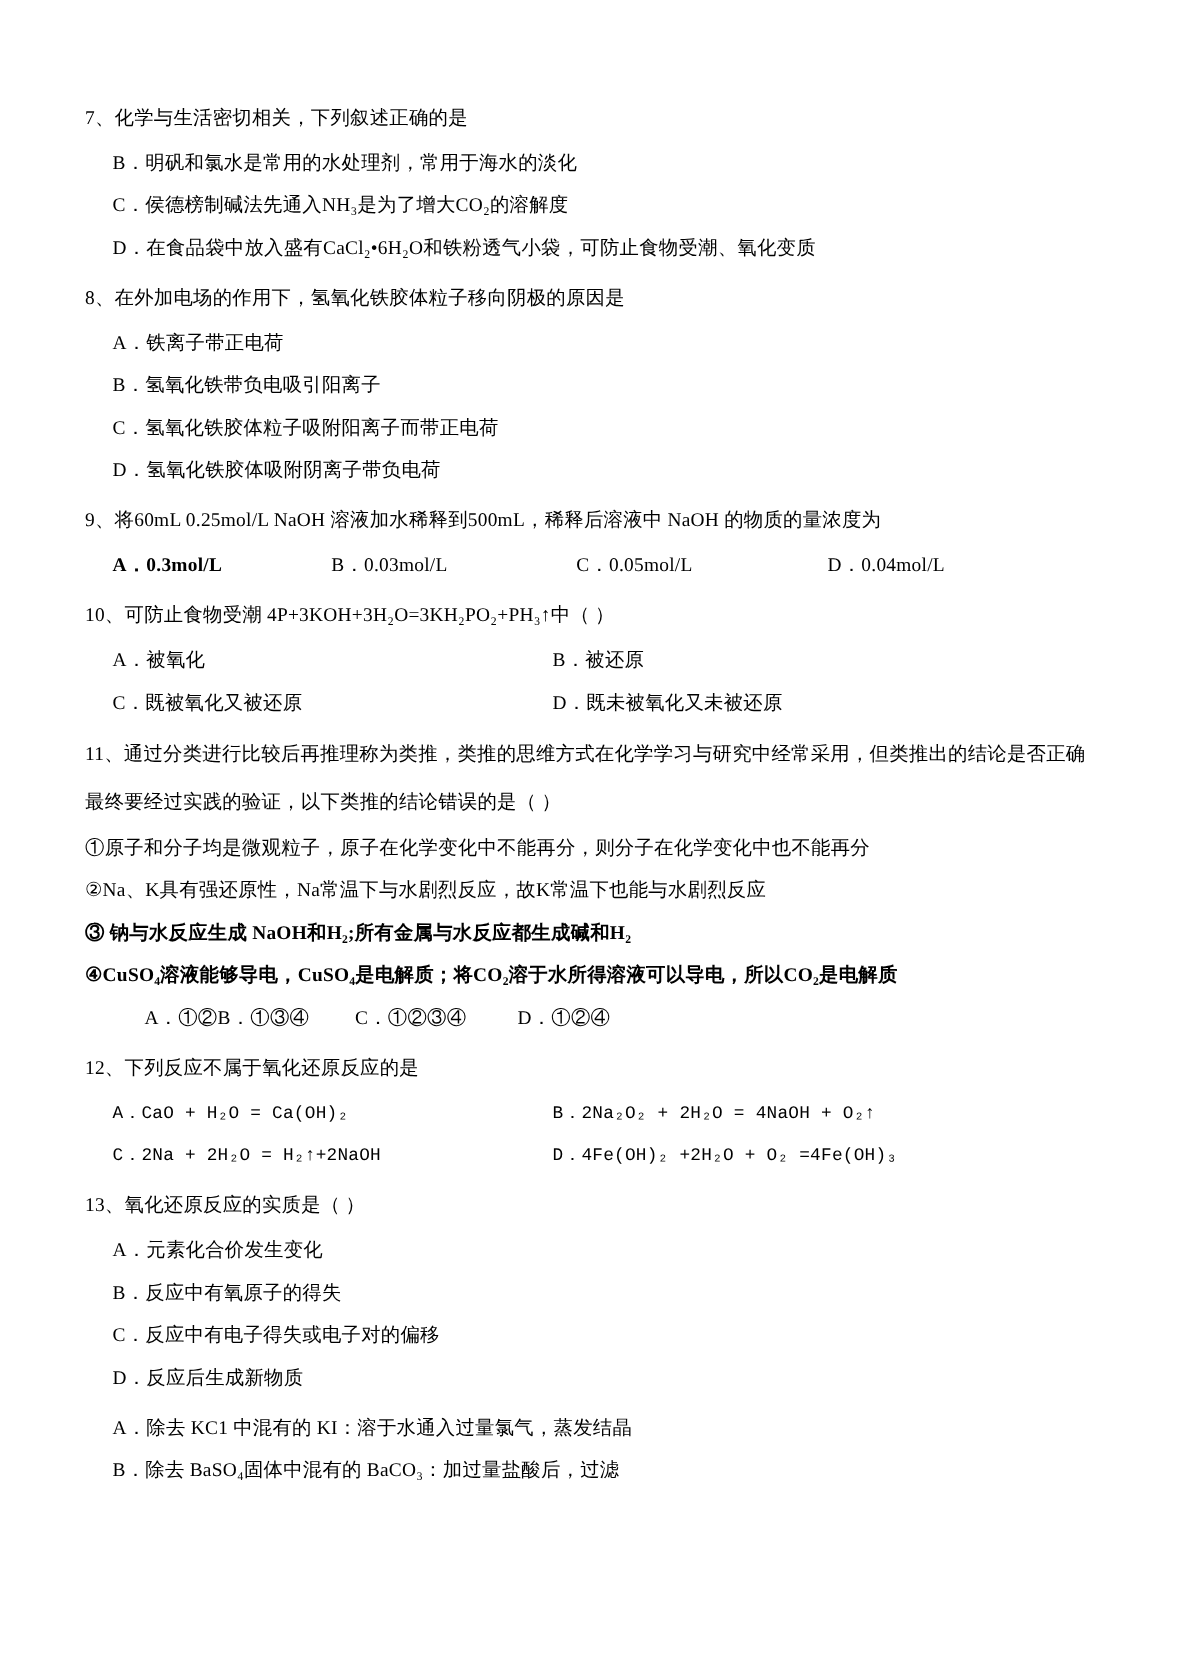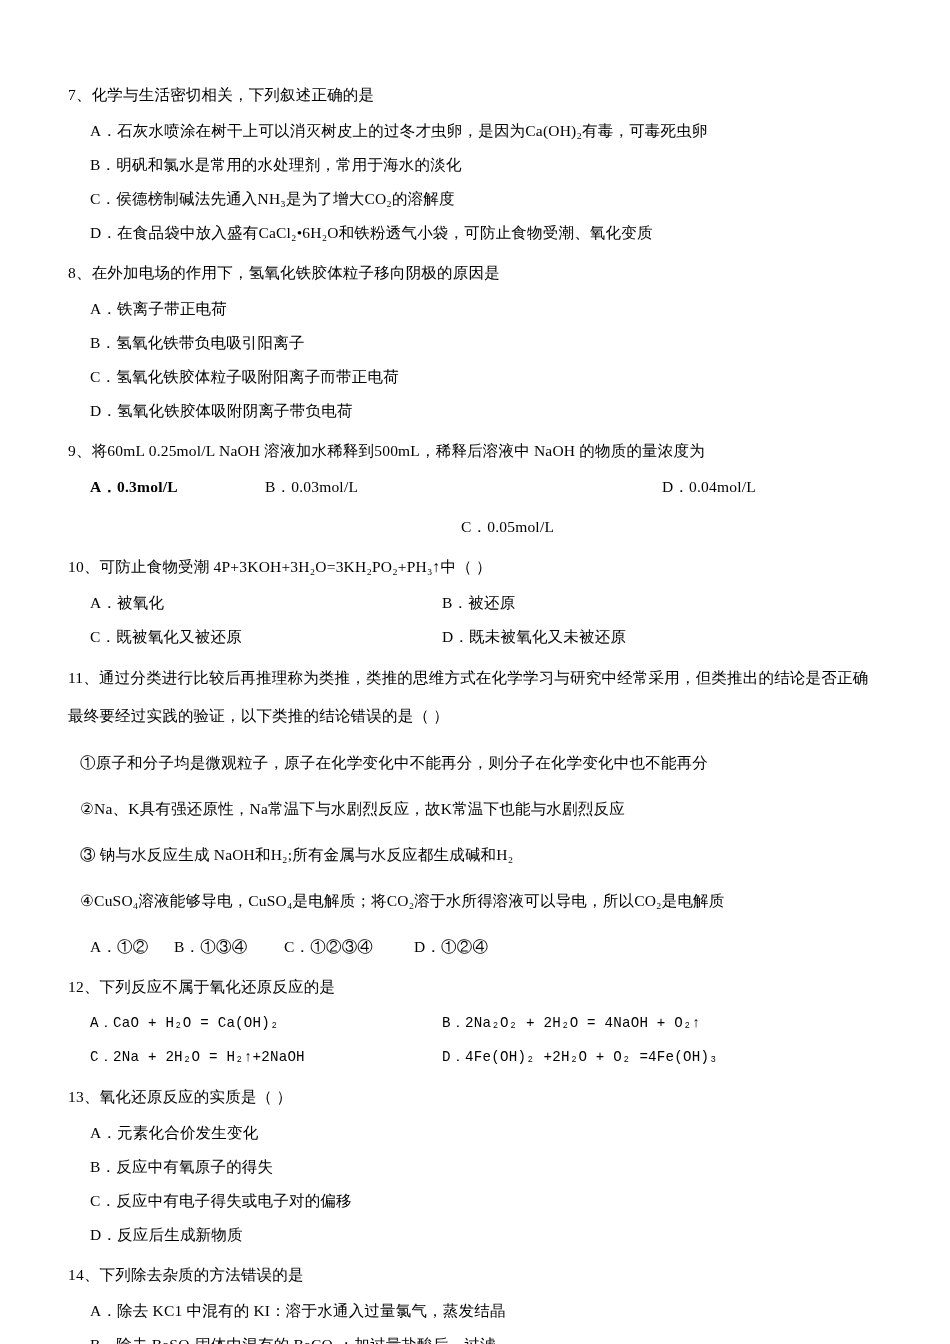--- a/index.html
+++ b/index.html
@@ -47,44 +47,43 @@
     display: flex;
     font-size: 15.5px;
     line-height: 34px;
     padding-left: 22px;
   }
   .row > div {
     letter-spacing: 0.2px;
   }
   .c4a { width: 172px; font-weight: bold; }
   .c4b { width: 200px; }
-  .c4c { width: 200px; margin-top: 40px; }
+  .c4c { width: 200px; }
   .c4d { width: auto; }
   .c2a { width: 352px; }
   .c2b { width: auto; }
   .q9opts .c4a { width: 175px; }
   .q9opts .c4b { width: 196px; }
   .q9opts .c4c { width: 201px; }
   .list-item {
     font-size: 15.5px;
     line-height: 34px;
-    margin: 12px;
+    margin: 0;
     letter-spacing: 0.2px;
   }
-  .list-item.bold { font-weight: normal; }
+  .list-item.bold { font-weight: bold; }
   .q11 .stem { line-height: 36px; }
 </style>
 </head>
 <body>
 
 <div class="page">
 
   <div class="q">
     <p class="stem"><span>7、</span><span>化学与生活密切相关，下列叙述正确的是</span></p>
-    <p class="opt">A．石灰水喷涂在树干上可以消灭树皮上的过冬才虫卵，是因为Ca(OH)₂有毒，可毒死虫卵</p>
     <p class="opt">B．明矾和氯水是常用的水处理剂，常用于海水的淡化</p>
     <p class="opt">C．侯德榜制碱法先通入NH₃是为了增大CO₂的溶解度</p>
     <p class="opt">D．在食品袋中放入盛有CaCl₂•6H₂O和铁粉透气小袋，可防止食物受潮、氧化变质</p>
   </div>
 
   <div class="q">
     <p class="stem"><span>8、</span><span>在外加电场的作用下，氢氧化铁胶体粒子移向阴极的原因是</span></p>
     <p class="opt bold">A．铁离子带正电荷</p>
     <p class="opt bold">B．氢氧化铁带负电吸引阳离子</p>
     <p class="opt bold">C．氢氧化铁胶体粒子吸附阳离子而带正电荷</p>
@@ -114,21 +113,21 @@
   </div>
 
   <div class="q q11">
     <p class="stem"><span>11、</span><span>通过分类进行比较后再推理称为类推，类推的思维方式在化学学习与研究中经常采用，但类推出的结论是否正确</span></p>
     <p class="stem">最终要经过实践的验证，以下类推的结论错误的是（  ）</p>
     <p class="list-item">①原子和分子均是微观粒子，原子在化学变化中不能再分，则分子在化学变化中也不能再分</p>
     <p class="list-item">②Na、K具有强还原性，Na常温下与水剧烈反应，故K常温下也能与水剧烈反应</p>
     <p class="list-item bold">③ 钠与水反应生成 NaOH和H₂;所有金属与水反应都生成碱和H₂</p>
     <p class="list-item bold">④CuSO₄溶液能够导电，CuSO₄是电解质；将CO₂溶于水所得溶液可以导电，所以CO₂是电解质</p>
     <div class="row" style="padding-left:22px;">
-      <div class="bold" style="width:84px;">A．①②</div>
+      <div class="bold" style="width:84px;text-align:right;">A．①②</div>
       <div class="bold" style="width:110px;">B．①③④</div>
       <div class="bold" style="width:130px;">C．①②③④</div>
       <div class="bold">D．①②④</div>
     </div>
   </div>
 
   <div class="q">
     <p class="stem"><span>12、</span><span>下列反应不属于氧化还原反应的是</span></p>
     <div class="row">
       <div class="c2a opt-mono">A．CaO + H₂O = Ca(OH)₂</div>
@@ -142,18 +141,17 @@
 
   <div class="q">
     <p class="stem"><span>13、</span><span>氧化还原反应的实质是（   ）</span></p>
     <p class="opt bold">A．元素化合价发生变化</p>
     <p class="opt bold">B．反应中有氧原子的得失</p>
     <p class="opt bold">C．反应中有电子得失或电子对的偏移</p>
     <p class="opt bold">D．反应后生成新物质</p>
   </div>
 
   <div class="q">
-    <p class="stem"><span>14、</span><span>下列除去杂质的方法错误的是</span></p>
     <p class="opt">A．除去 KC1 中混有的 KI：溶于水通入过量氯气，蒸发结晶</p>
     <p class="opt">B．除去 BaSO₄固体中混有的 BaCO₃：加过量盐酸后，过滤</p>
   </div>
 
 </div>
 
 </body></html>

